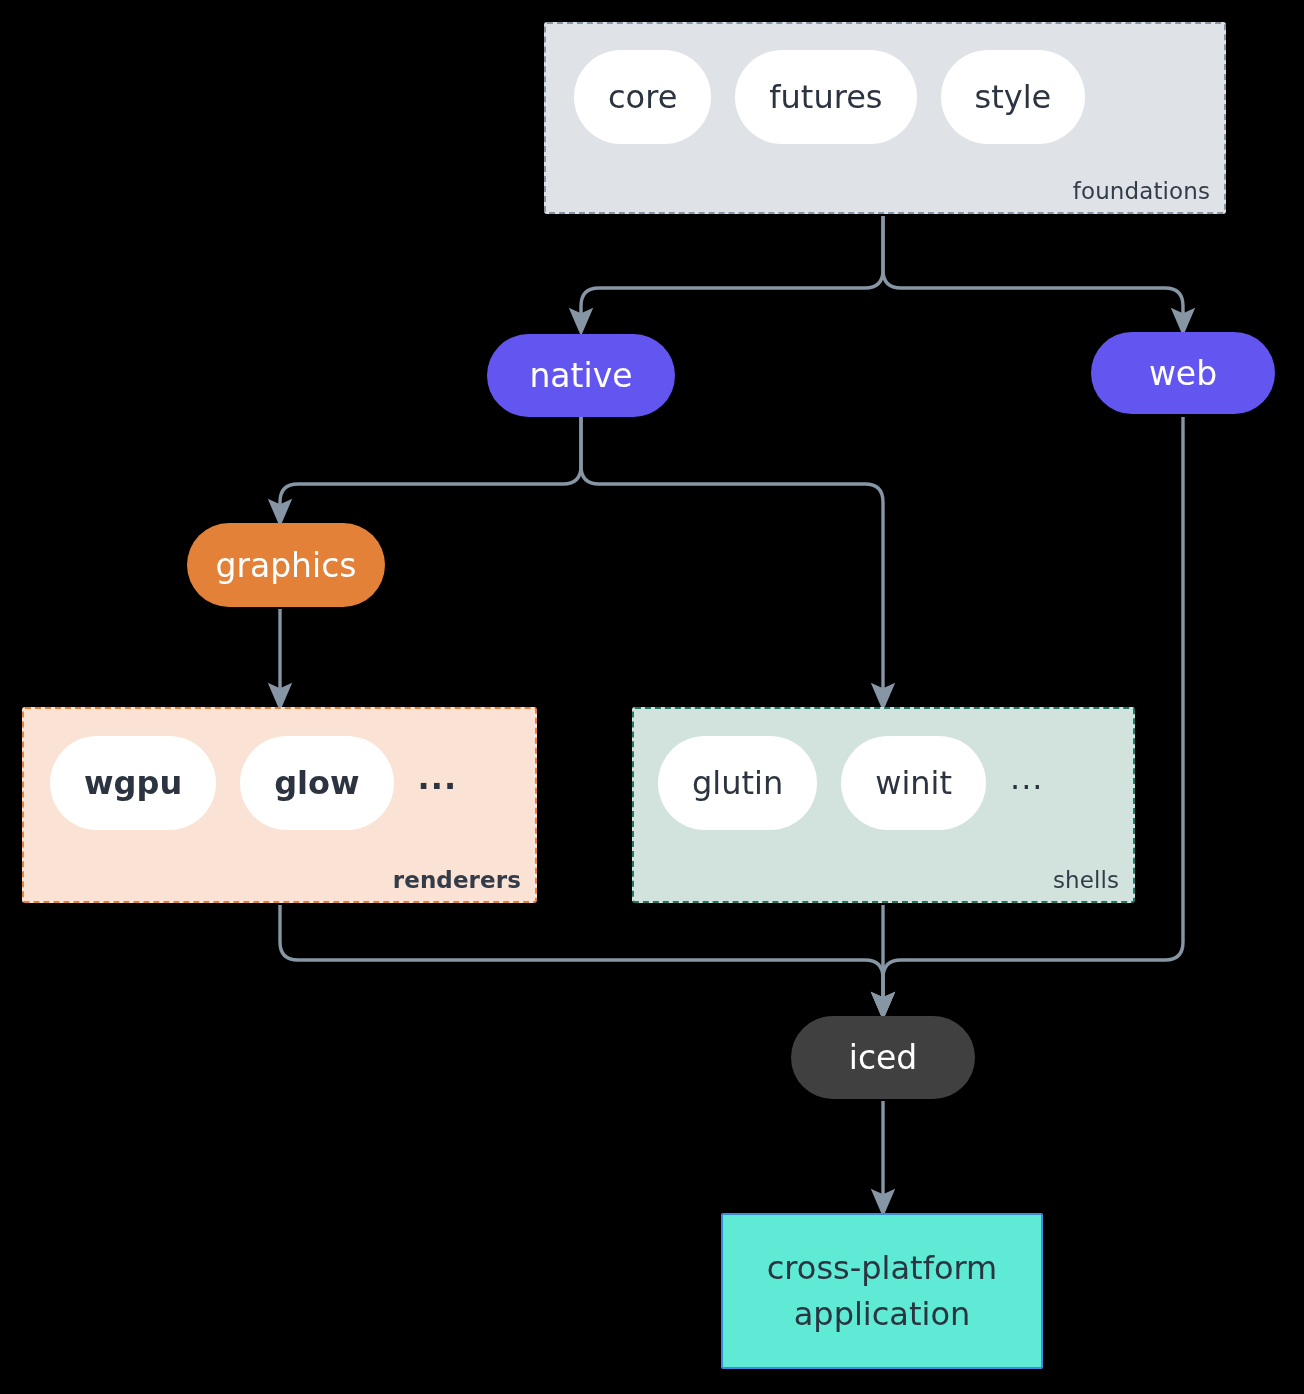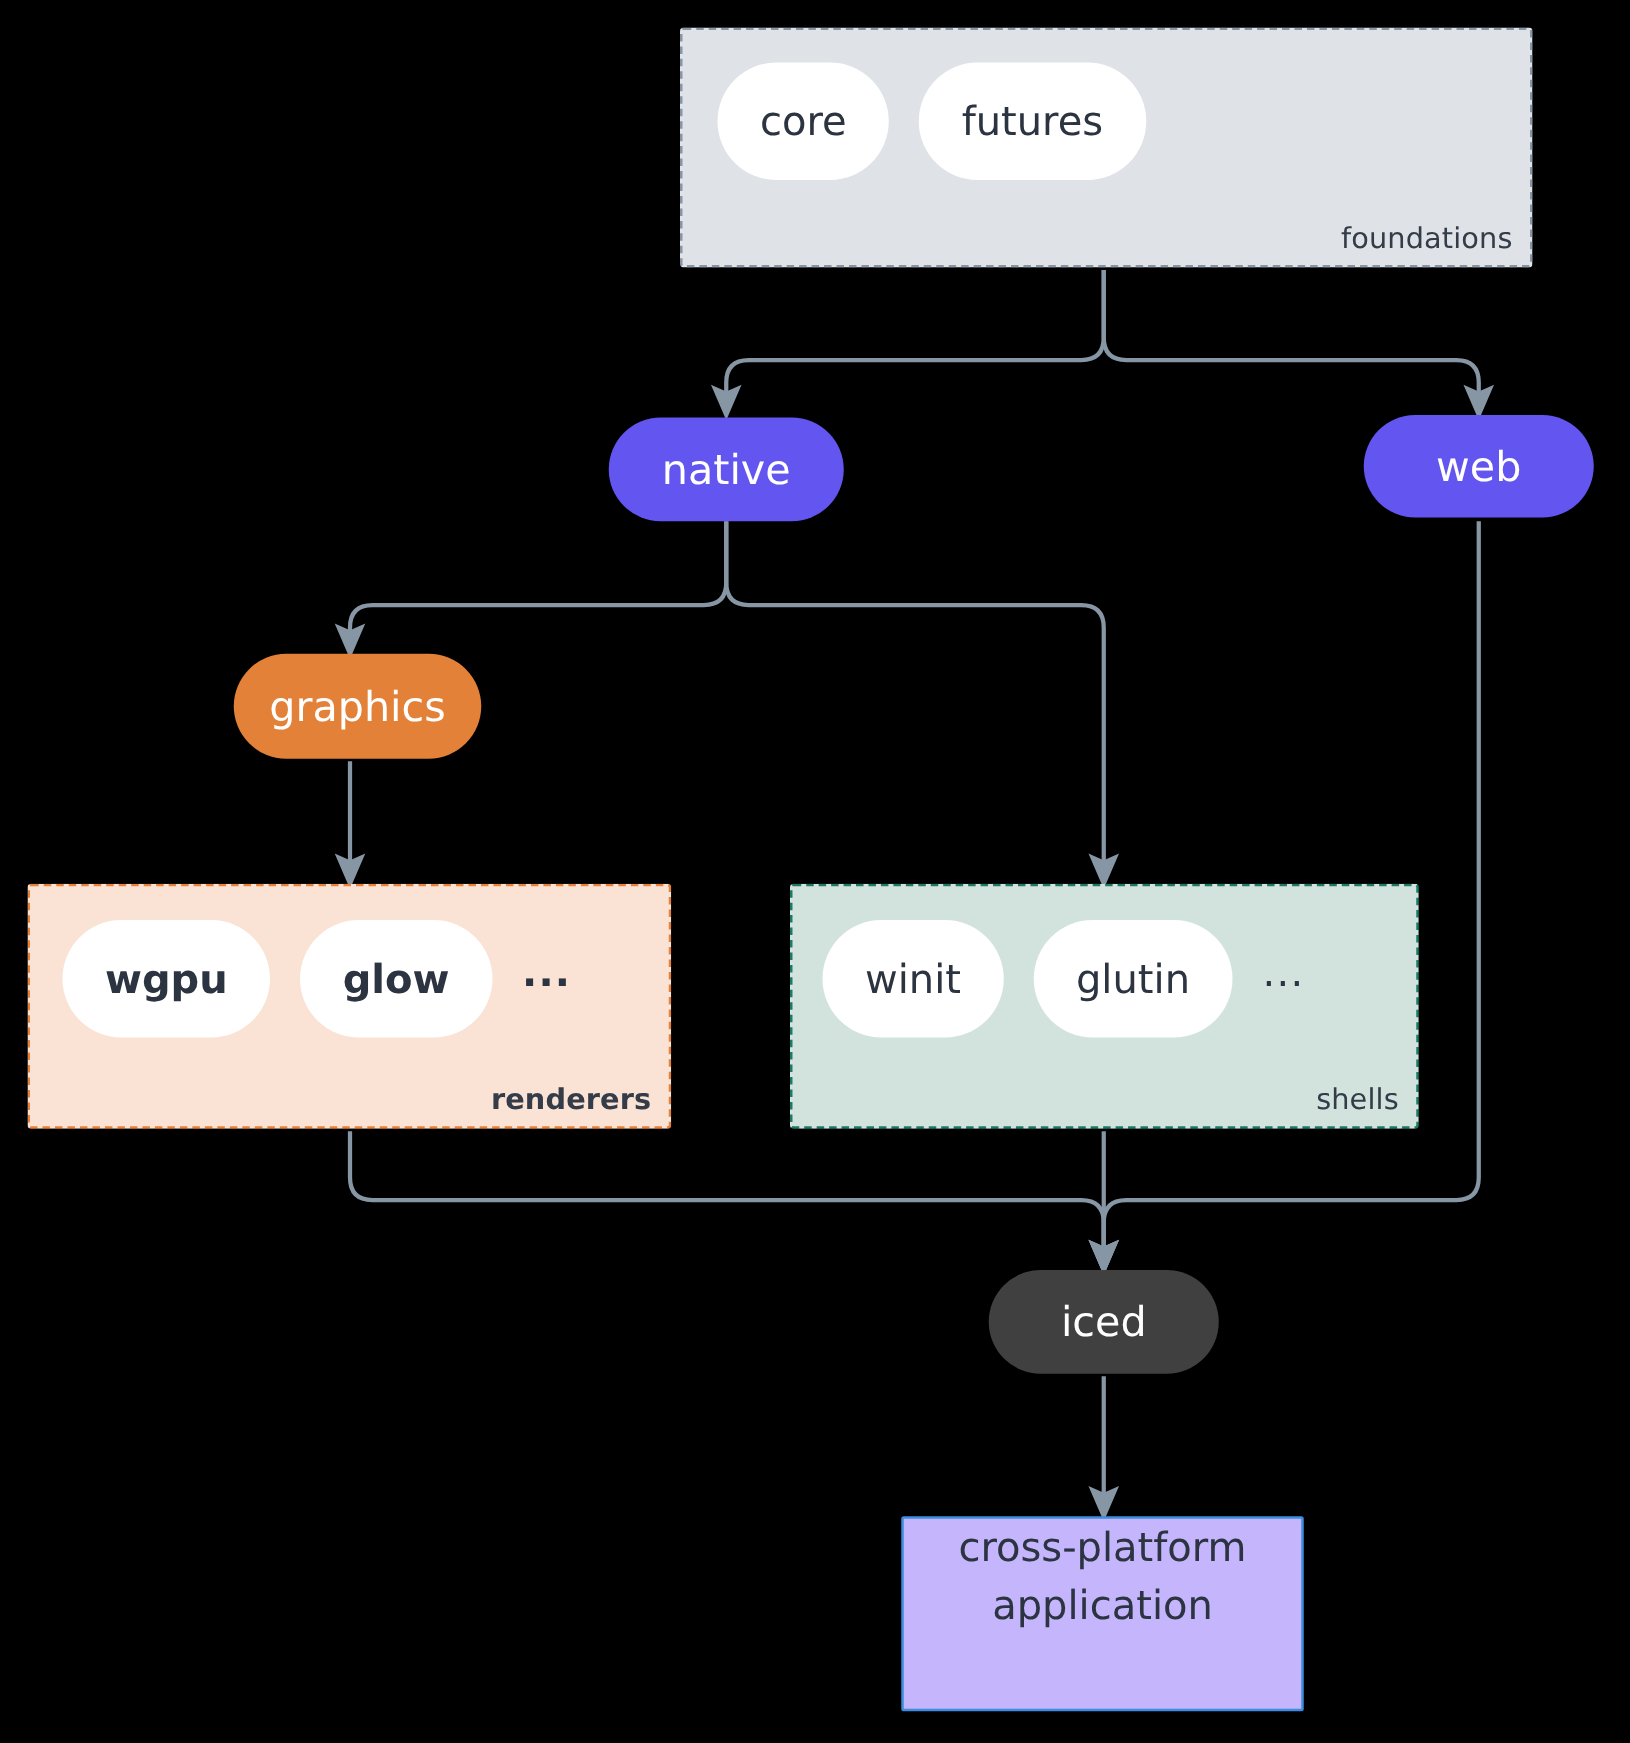--- a/index.html
+++ b/index.html
@@ -154,27 +154,28 @@
     height: 83px;
     background: #404040;
   }
 
   #node-app {
     position: absolute;
     left: 721px;
     top: 1213px;
     width: 322px;
     height: 156px;
-    background: #c4b5fd;
+    background: #5eead4;
     border: 2px solid #3d8ddf;
     border-radius: 2px;
     box-sizing: border-box;
     display: flex;
     flex-direction: column;
     align-items: center;
+    justify-content: center;
     color: #2b3440;
     font-size: 32px;
     line-height: 1.45;
     text-align: center;
   }
 </style>
 </head>
 <body>
 
 <div id="stage">
@@ -200,42 +201,43 @@
       <path d="M1183,417 L1183,942 Q1183,960 1165,960 L901,960 Q883,960 883,978 L883,1006" marker-end="url(#arrow)"></path>
 
       <path d="M883,1101 L883,1203" marker-end="url(#arrow)"></path>
     </g>
   </svg>
 
   <div id="cluster-foundations" class="cluster">
     <div class="cluster-row">
       <div class="pill-white">core</div>
       <div class="pill-white">futures</div>
+      <div class="pill-white">style</div>
     </div>
     <div class="cluster-label">foundations</div>
   </div>
 
   <div id="node-native" class="node">native</div>
   <div id="node-web" class="node">web</div>
 
   <div id="node-graphics" class="node">graphics</div>
 
   <div id="cluster-renderers" class="cluster">
     <div class="cluster-row">
       <div class="pill-white">wgpu</div>
       <div class="pill-white">glow</div>
       <div class="ellipsis">...</div>
     </div>
     <div class="cluster-label">renderers</div>
   </div>
 
   <div id="cluster-shells" class="cluster">
     <div class="cluster-row">
+      <div class="pill-white">glutin</div>
       <div class="pill-white">winit</div>
-      <div class="pill-white">glutin</div>
       <div class="ellipsis">...</div>
     </div>
     <div class="cluster-label">shells</div>
   </div>
 
   <div id="node-iced" class="node">iced</div>
 
   <div id="node-app">
     <span>cross-platform</span>
     <span>application</span>

